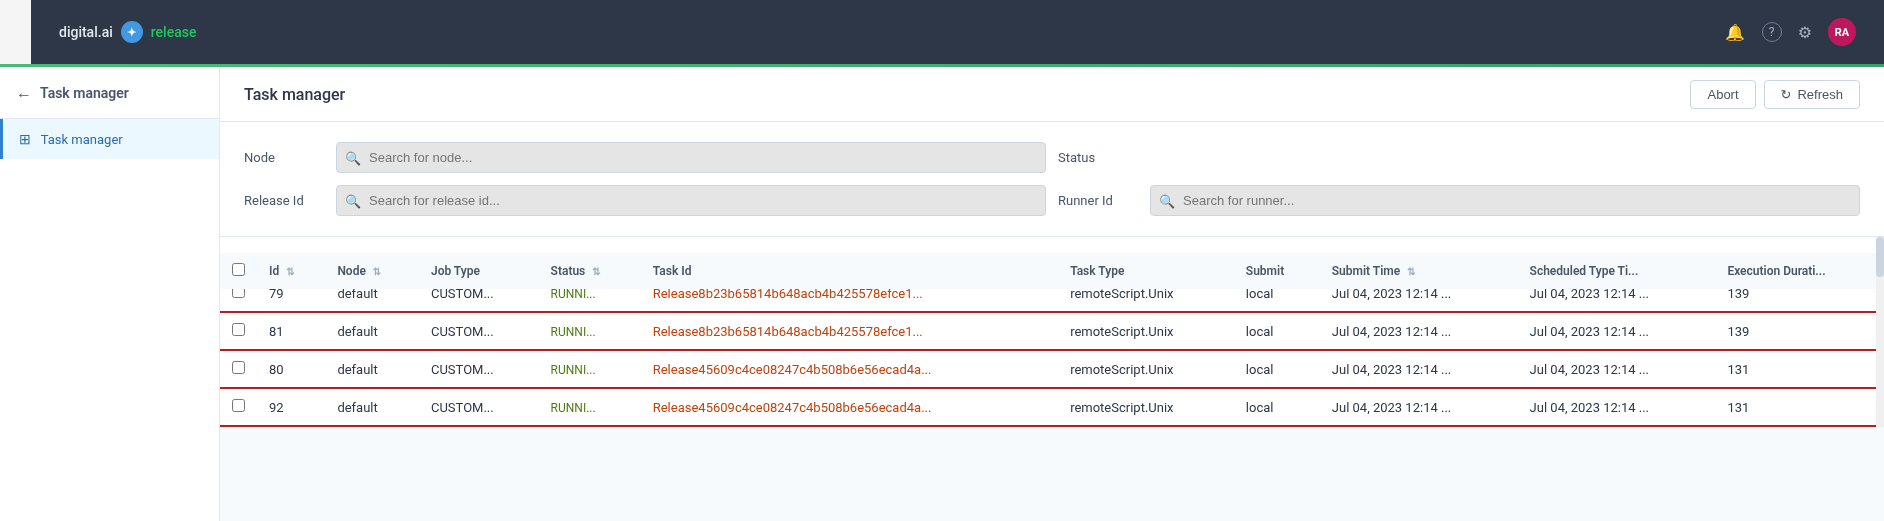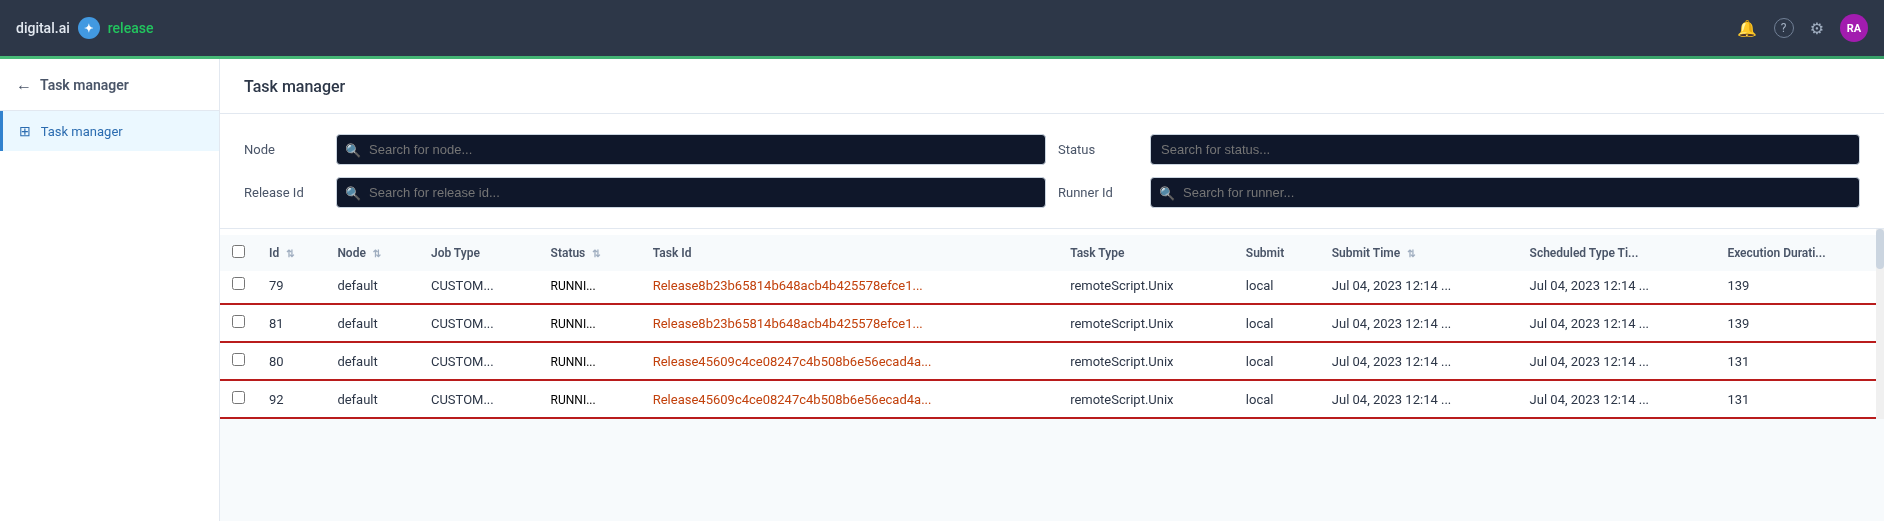--- a/index.html
+++ b/index.html
@@ -1,25 +1,26 @@
 <!DOCTYPE html>
 <html><head>
   <meta charset="utf-8">
   <style>
     * { box-sizing: border-box; margin: 0; padding: 0; }
     body { font-family: -apple-system, BlinkMacSystemFont, 'Segoe UI', Roboto, sans-serif; font-size: 13px; background: #f5f5f5; }
 
     
     .top-nav {
       background: #2d3748;
-      height: 56px;
-      display: flex;
-      align-items: center;
-      padding: 0 16px;
+      height: 64px;
+      display: flex;
+      align-items: center;
+      padding: 0 28px;
       justify-content: space-between;
+      margin-left: 31px;
     }
     .top-nav-left {
       display: flex;
       align-items: center;
       gap: 8px;
     }
     .brand-text {
       color: #e2e8f0;
       font-size: 14px;
       font-weight: 500;
@@ -50,21 +51,21 @@
       gap: 16px;
       color: #a0aec0;
     }
     .nav-icon {
       cursor: pointer;
       font-size: 16px;
     }
     .user-avatar {
       width: 28px;
       height: 28px;
-      background: #a21caf;
+      background: #be185d;
       border-radius: 50%;
       display: flex;
       align-items: center;
       justify-content: center;
       color: white;
       font-size: 11px;
       font-weight: bold;
     }
     .green-bar {
       height: 3px;
@@ -181,21 +182,21 @@
       flex: 1;
       position: relative;
     }
     .filter-input {
       width: 100%;
       padding: 7px 10px 7px 32px;
       border: 1px solid #cbd5e0;
       border-radius: 4px;
       font-size: 13px;
       color: #718096;
-      background: #0f172a;
+      background: #e5e5e5;
       outline: none;
     }
     .search-icon-inside {
       position: absolute;
       left: 9px;
       top: 50%;
       transform: translateY(-50%);
       color: #a0aec0;
       font-size: 13px;
     }
@@ -212,21 +213,21 @@
     .data-table th {
       background: #f7fafc;
       border-bottom: 2px solid #e2e8f0;
       padding: 10px 12px;
       text-align: left;
       font-size: 12px;
       font-weight: 600;
       color: #4a5568;
       white-space: nowrap;
       position: sticky;
-      top: 6px;
+      top: 16px;
     }
     .data-table th .sort-icon {
       color: #a0aec0;
       margin-left: 4px;
       font-size: 10px;
     }
     .data-table td {
       padding: 10px 12px;
       border-bottom: 2px solid #b91c1c;
       font-size: 13px;
@@ -235,21 +236,21 @@
     }
     .checkbox-cell {
       width: 36px;
     }
     .task-id-link {
       color: #c2410c;
       cursor: pointer;
       text-decoration: none;
     }
     .status-badge {
-      color: #000000;
+      color: #4d7c0f;
       font-size: 12px;
     }
   </style>
 </head>
 <body>
 
 <nav class="top-nav">
   <div class="top-nav-left">
     <div class="brand-logo">
       <span class="brand-text">
@@ -281,38 +282,42 @@
     <div class="sidebar-item active">
       <span class="sidebar-icon">⊞</span>
       <span>Task manager</span>
     </div>
   </aside>
 
   <main class="main-content">
 
     <div class="page-header">
       <h1 class="page-title">Task manager</h1>
+      <div class="header-actions">
+        <button class="btn">Abort</button>
+        <button class="btn">
+          <span>↻</span>
+          <span>Refresh</span>
+        </button>
+      </div>
     </div>
 
     <div class="filters-section">
       <div class="filters-grid">
 
         <div class="filter-row">
           <label class="filter-label">Node</label>
           <div class="filter-input-wrapper">
             <span class="search-icon-inside">🔍</span>
             <input class="filter-input" type="text" placeholder="Search for node..." style="">
           </div>
         </div>
 
         <div class="filter-row">
           <label class="filter-label">Status</label>
-          <div class="filter-input-wrapper">
-            <input class="filter-input" type="text" style="padding-left: 10px;" placeholder="Search for status...">
-          </div>
         </div>
 
         <div class="filter-row">
           <label class="filter-label">Release Id</label>
           <div class="filter-input-wrapper">
             <span class="search-icon-inside">🔍</span>
             <input class="filter-input" type="text" placeholder="Search for release id..." style="">
           </div>
         </div>
 

